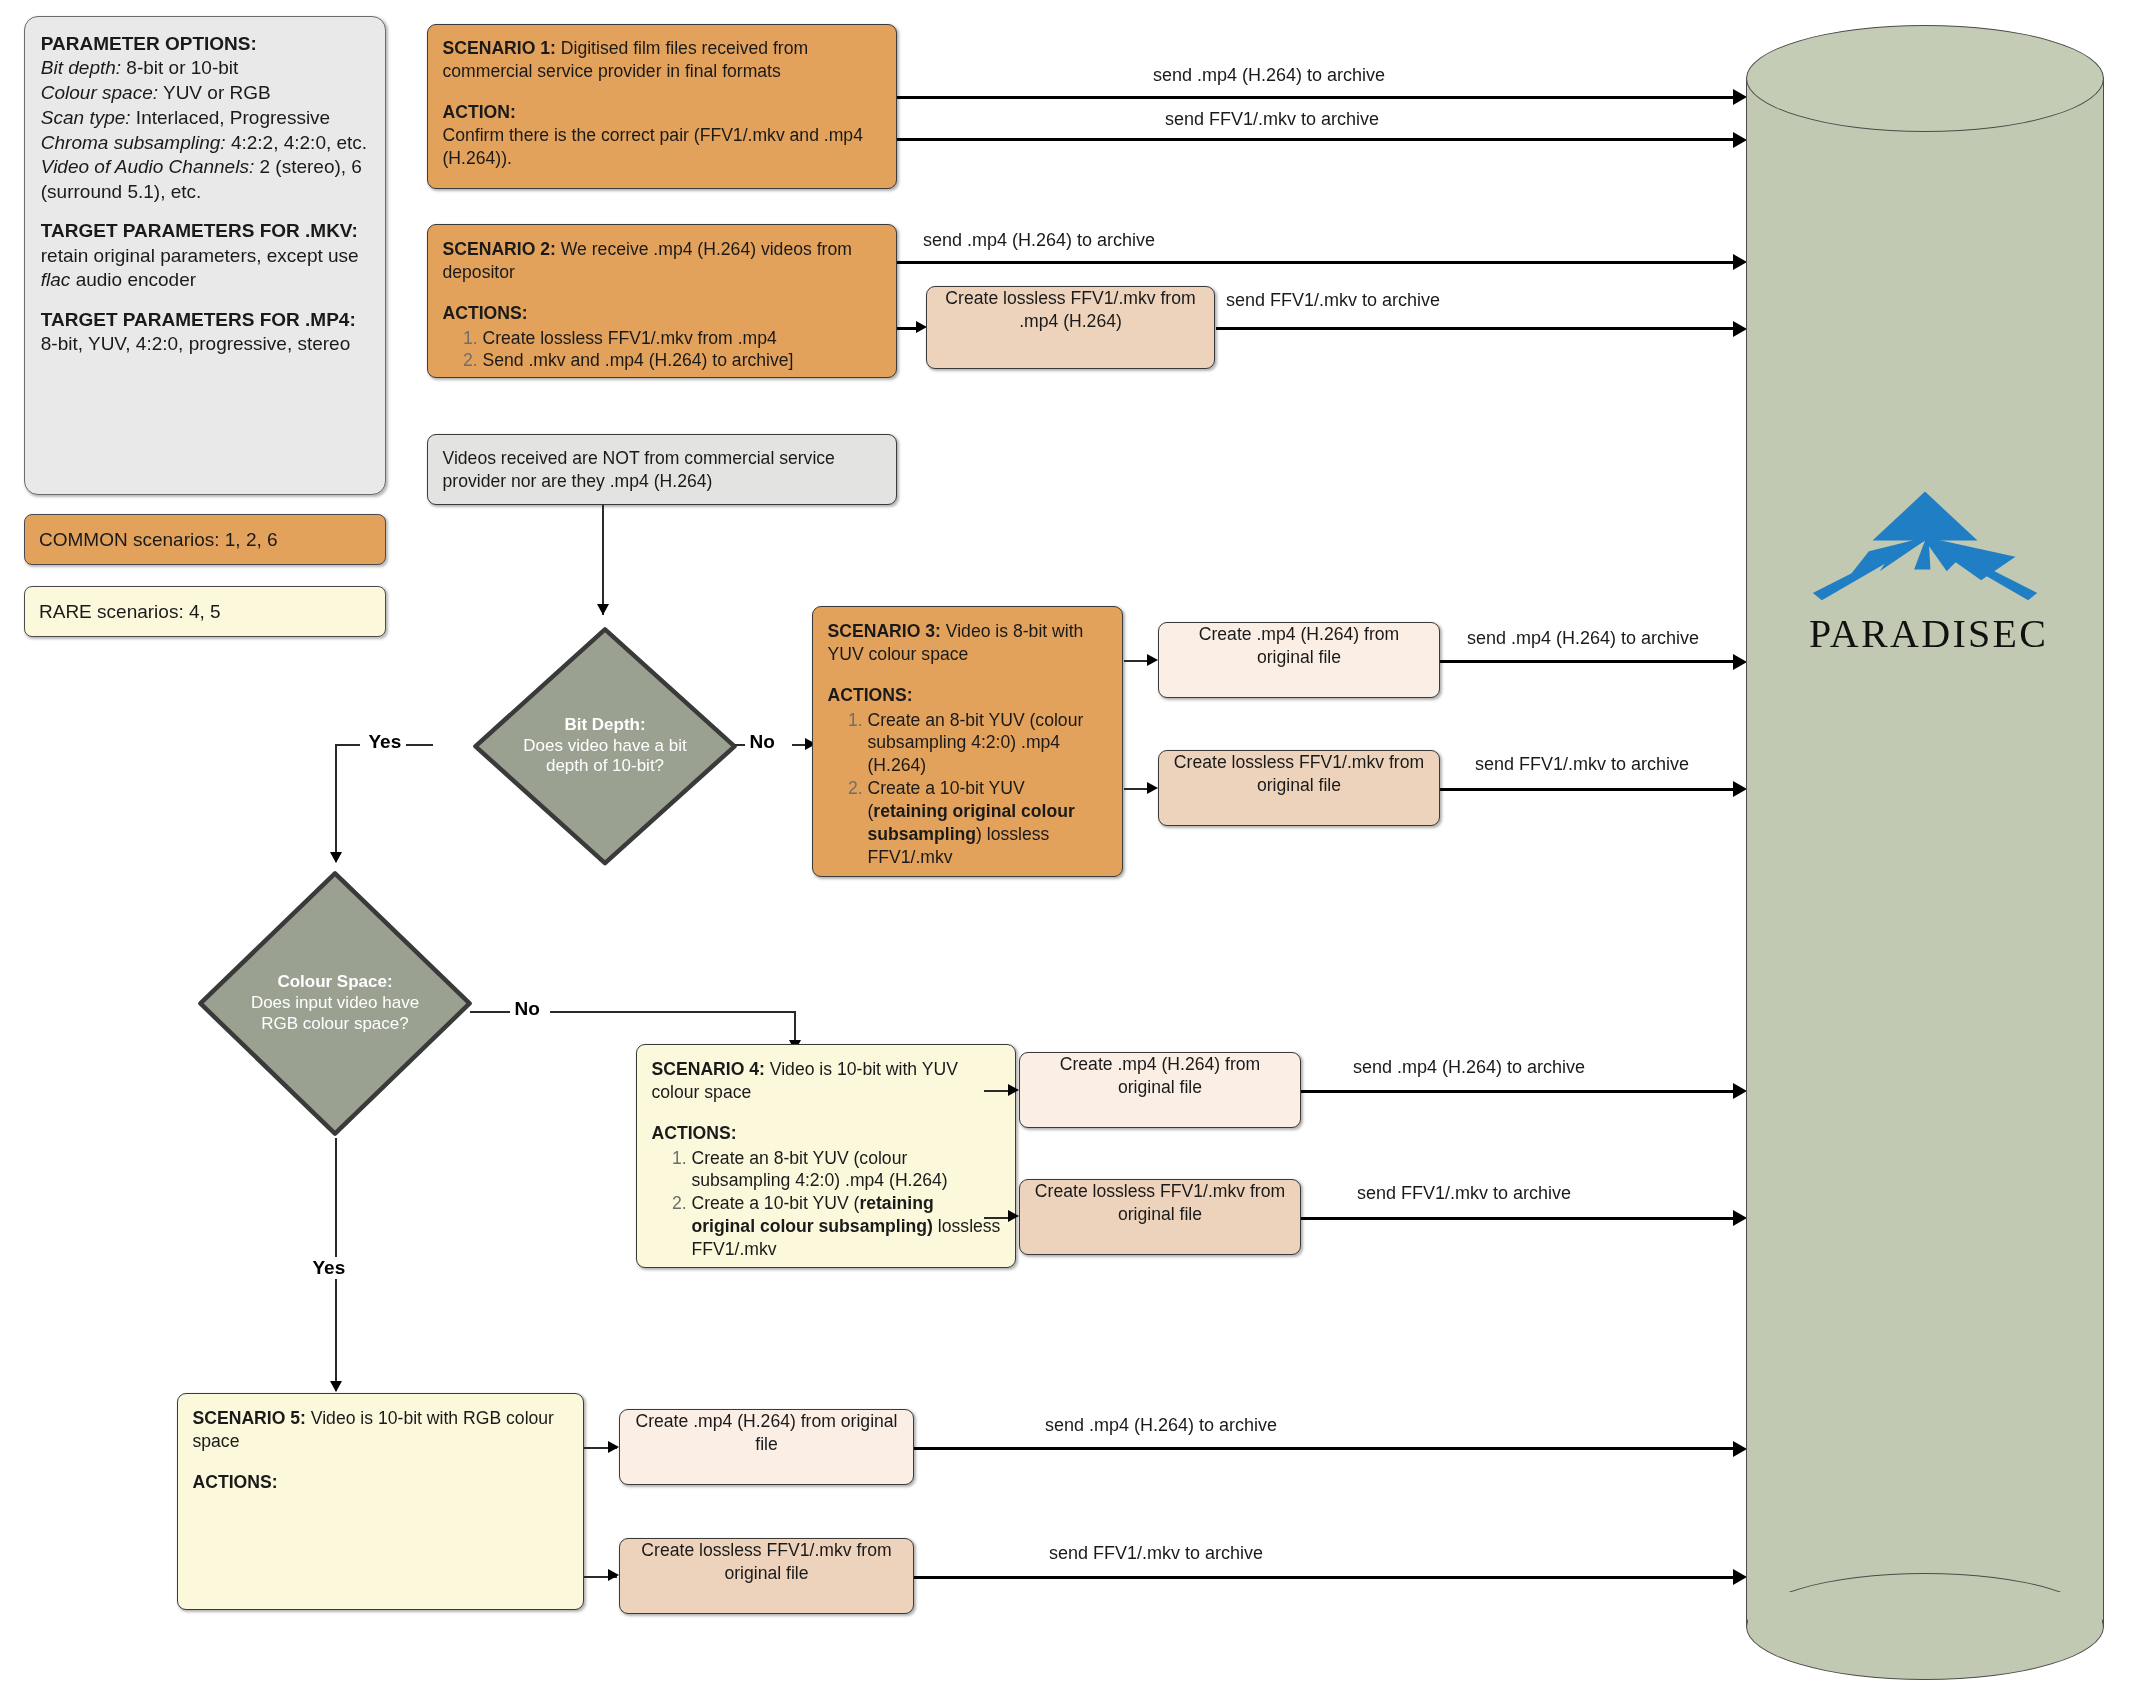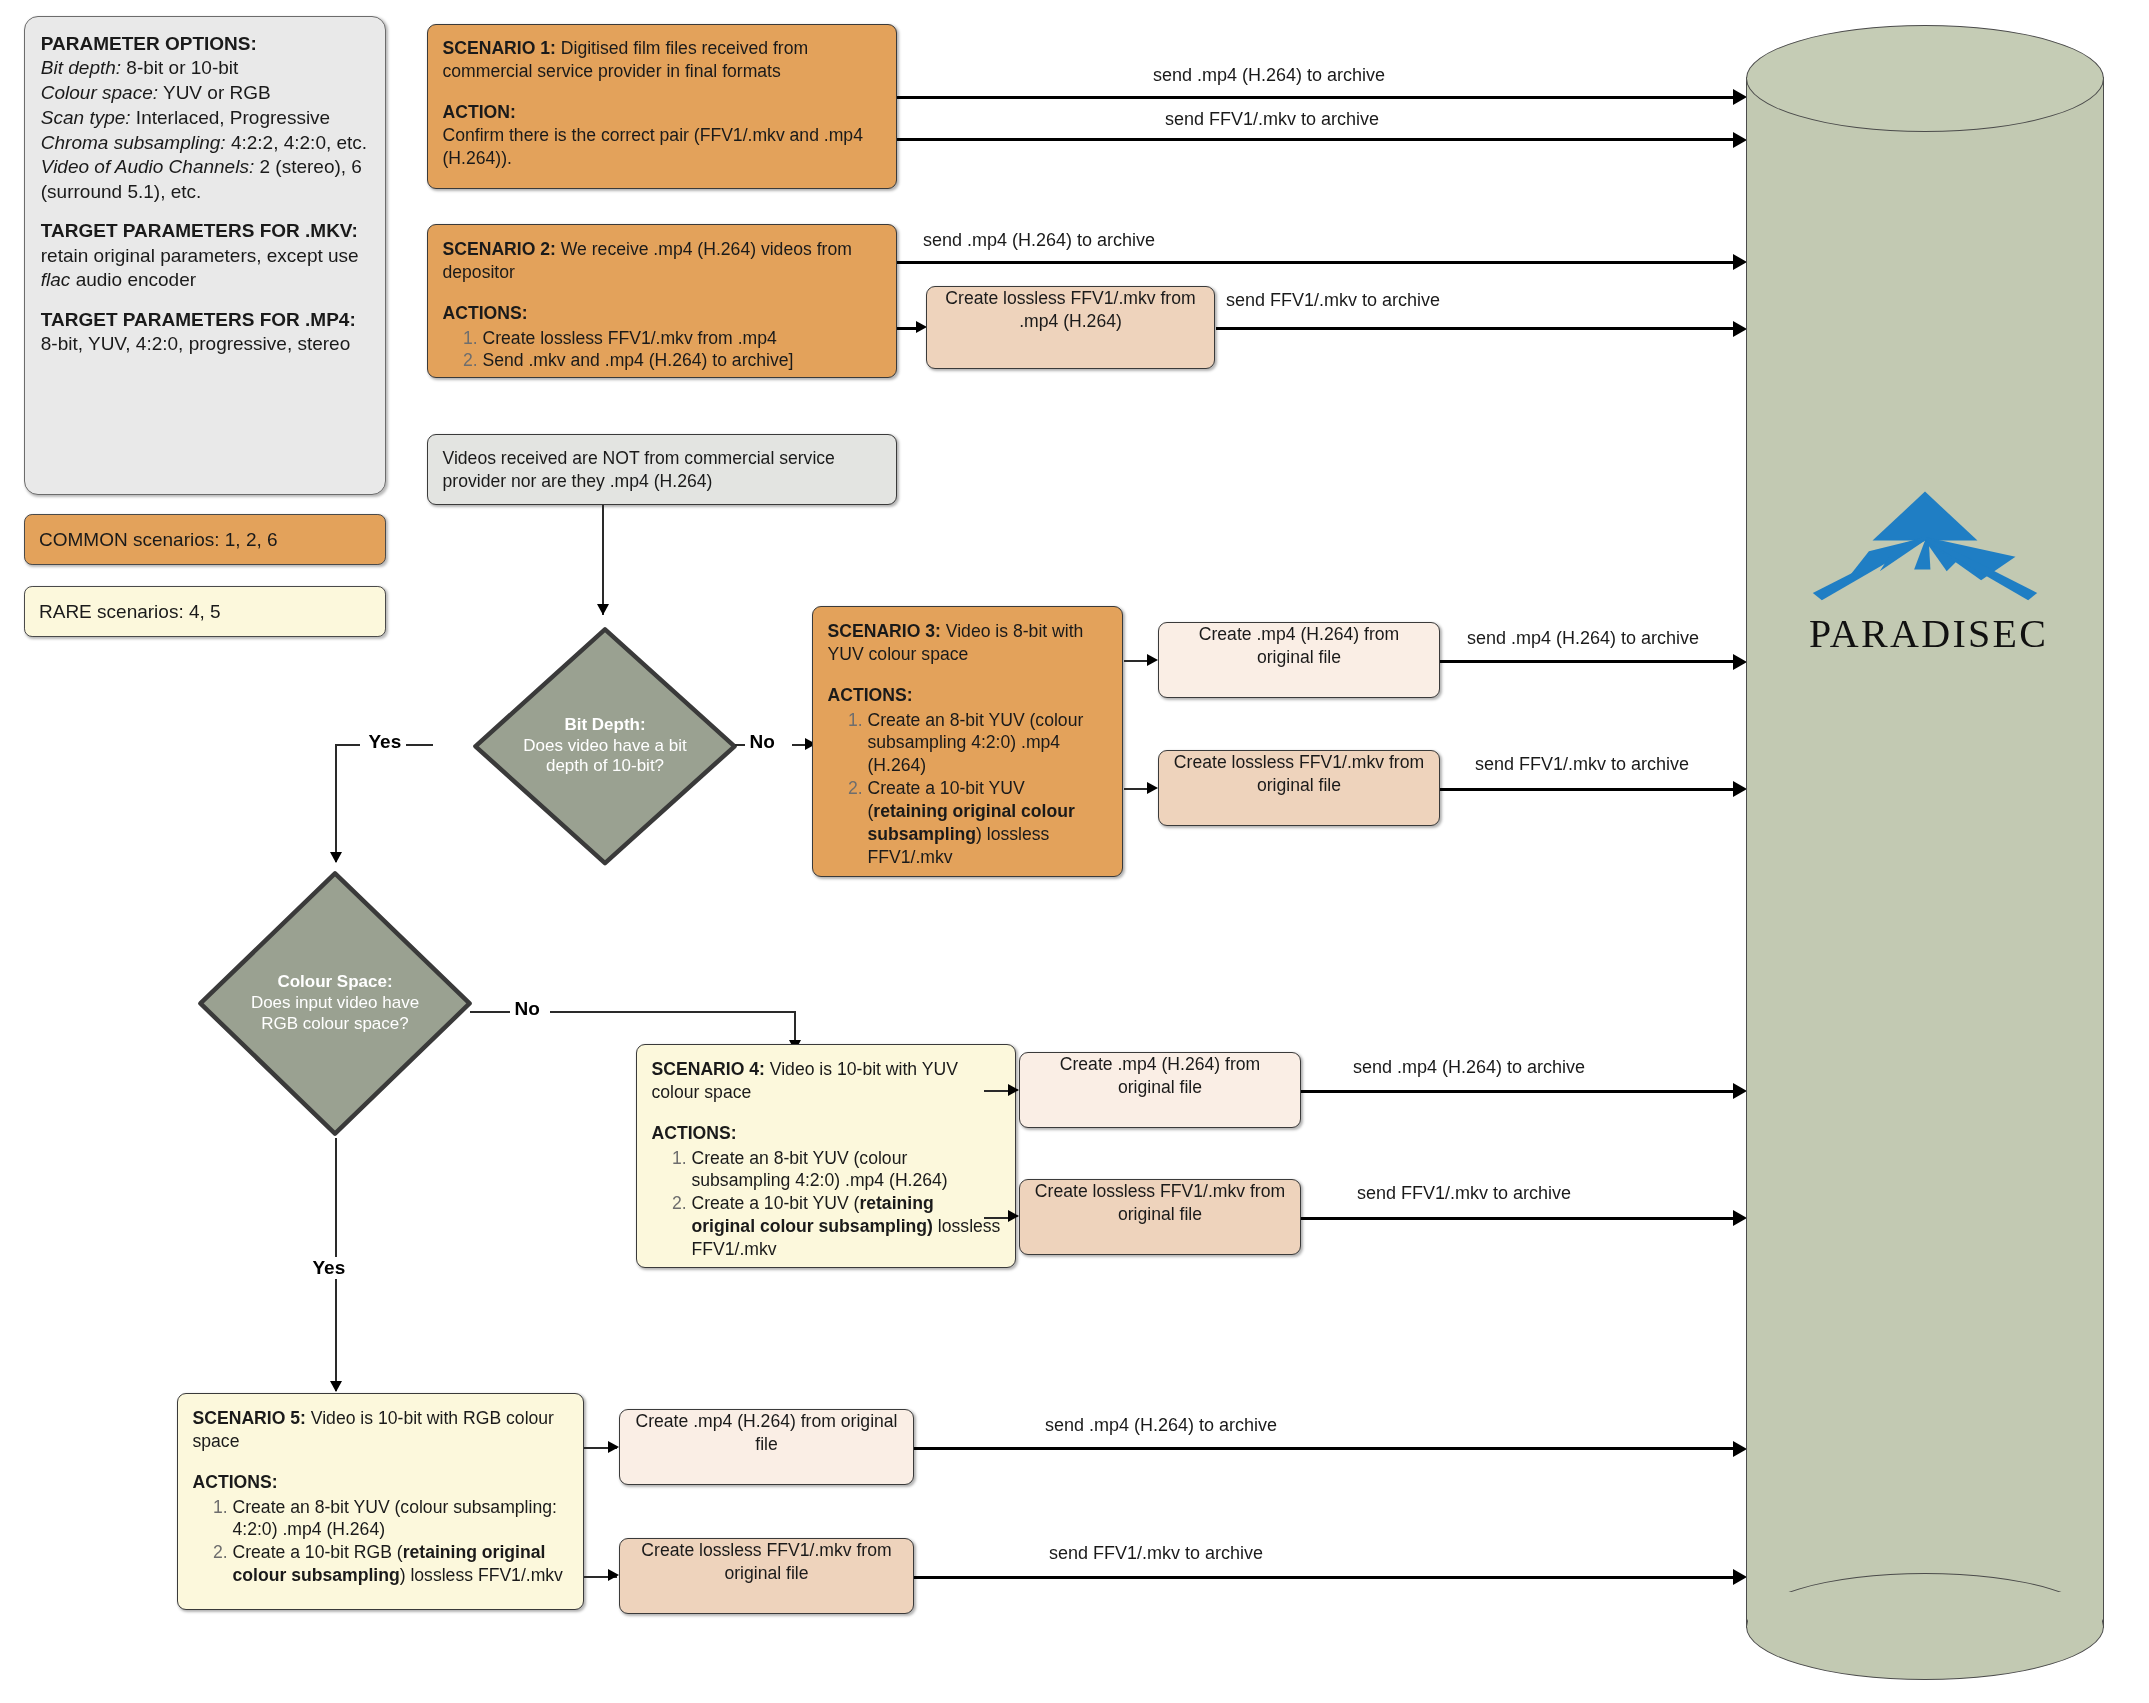--- a/index.html
+++ b/index.html
@@ -261,26 +261,20 @@
   <div class="node proc-tan center" style="left:1019px;top:1179px;width:282px;height:76px;padding:0 12.7px;">
     <span>Create lossless FFV1/.mkv from original file</span>
   </div>
   <div class="hline" style="left:1301px;top:1217px;width:436px;"></div>
   <div class="arrowR" style="left:1733px;top:1210px;"></div>
   <div class="elabel" style="left:1357px;top:1183px;">send FFV1/.mkv to archive</div>
 
   <div class="node scn-cream pad" style="left:177px;top:1393px;width:407px;height:217px;">
     <span class="ttl">SCENARIO 5:</span><span> Video is 10-bit with RGB colour space</span>
     <span class="acth">ACTIONS:</span>
-    <ol class="acts">
-      <li>Create an 8-bit YUV (colour subsampling: 4:2:0) .mp4 (H.264)</li>
-      <li>
-        <span>Create a 10-bit RGB (</span><span class="b">retaining original colour subsampling</span><span>) lossless FFV1/.mkv</span>
-      </li>
-    </ol>
   </div>
 
   <div class="hline thin" style="left:584px;top:1447px;width:33px;"></div>
   <div class="arrowR sm" style="left:608px;top:1441px;"></div>
   <div class="node proc-light center" style="left:619px;top:1409px;width:295px;height:76px;padding:0 12.7px;">
     <span>Create .mp4 (H.264) from original file</span>
   </div>
   <div class="hline" style="left:914px;top:1447px;width:823px;"></div>
   <div class="arrowR" style="left:1733px;top:1441px;"></div>
   <div class="elabel" style="left:1045px;top:1415px;">send .mp4 (H.264) to archive</div>

